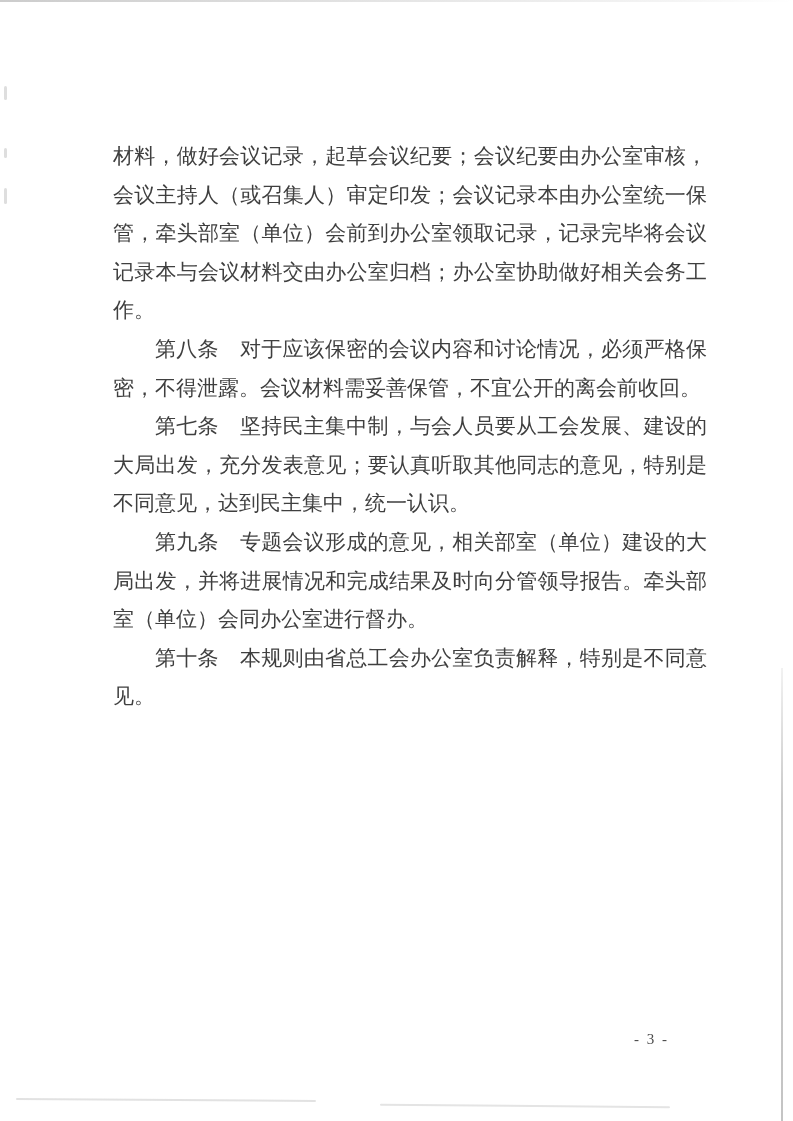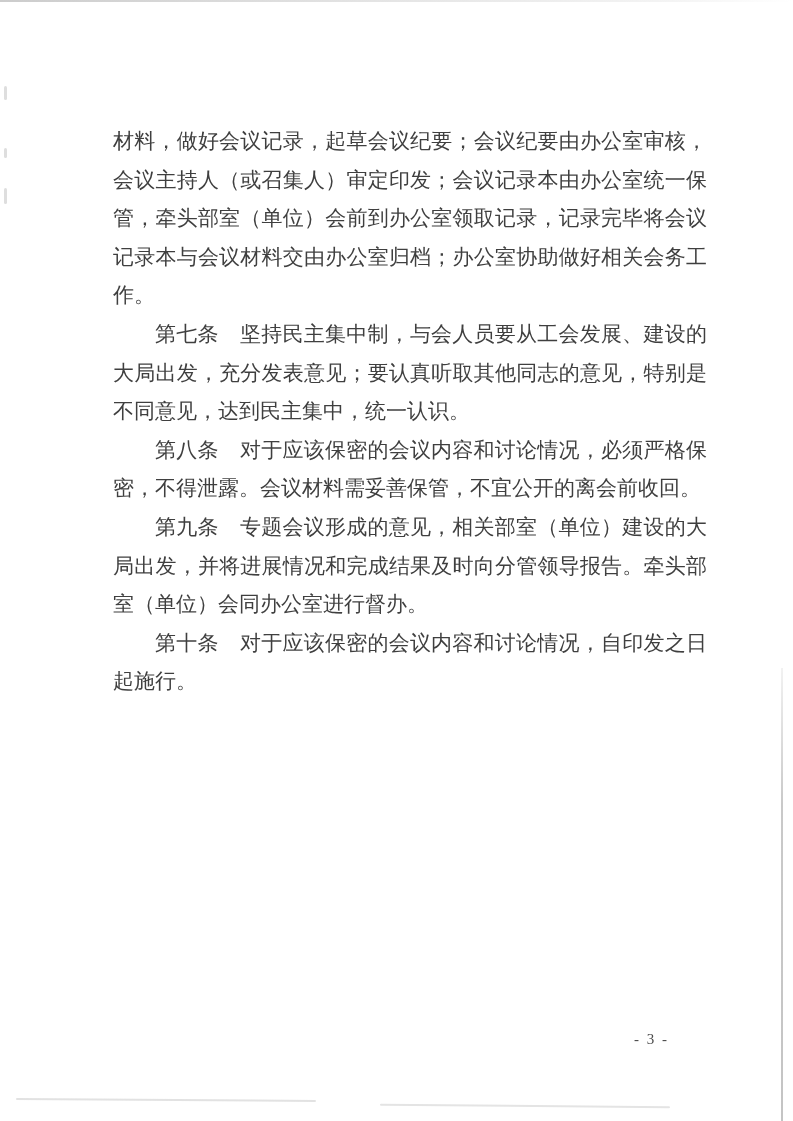--- a/index.html
+++ b/index.html
@@ -52,21 +52,21 @@
     background: #dedede;
     border-radius: 2px;
   }
   .scan-mark.m1 { top: 86px;  height: 14px; }
   .scan-mark.m2 { top: 148px; height: 10px; }
   .scan-mark.m3 { top: 188px; height: 16px; }
   
   .content {
     position: absolute;
     left: 113px;
-    top: 122px;
+    top: 137px;
     width: 594px;
   }
   .para {
     margin: 0;
     font-size: 21px;
     line-height: 38.6px;
     letter-spacing: 0px;
     color: #3f3f3f;
     text-align: justify;
     text-justify: inter-character;
@@ -94,21 +94,21 @@
   <div class="scan-edge-top"></div>
   <div class="scan-edge-right"></div>
   <div class="scan-smudge-1"></div>
   <div class="scan-smudge-2"></div>
   <div class="scan-mark m1"></div>
   <div class="scan-mark m2"></div>
   <div class="scan-mark m3"></div>
 
   <div class="content">
     <p class="para continued">材料，做好会议记录，起草会议纪要；会议纪要由办公室审核，会议主持人（或召集人）审定印发；会议记录本由办公室统一保管，牵头部室（单位）会前到办公室领取记录，记录完毕将会议记录本与会议材料交由办公室归档；办公室协助做好相关会务工作。</p>
+    <p class="para">第八条　对于应该保密的会议内容和讨论情况，必须严格保密，不得泄露。会议材料需妥善保管，不宜公开的离会前收回。</p>
     <p class="para">第七条　坚持民主集中制，与会人员要从工会发展、建设的大局出发，充分发表意见；要认真听取其他同志的意见，特别是不同意见，达到民主集中，统一认识。</p>
-    <p class="para">第八条　对于应该保密的会议内容和讨论情况，必须严格保密，不得泄露。会议材料需妥善保管，不宜公开的离会前收回。</p>
     <p class="para">第九条　专题会议形成的意见，相关部室（单位）建设的大局出发，并将进展情况和完成结果及时向分管领导报告。牵头部室（单位）会同办公室进行督办。</p>
-    <p class="para">第十条　对于应该保密的会议内容和讨论情况，自印发之日起施行。</p>
+    <p class="para">第十条　本规则由省总工会办公室负责解释，特别是不同意见。</p>
   </div>
 
   <div class="page-number">- 3 -</div>
 
 </div>
 
 </body></html>

